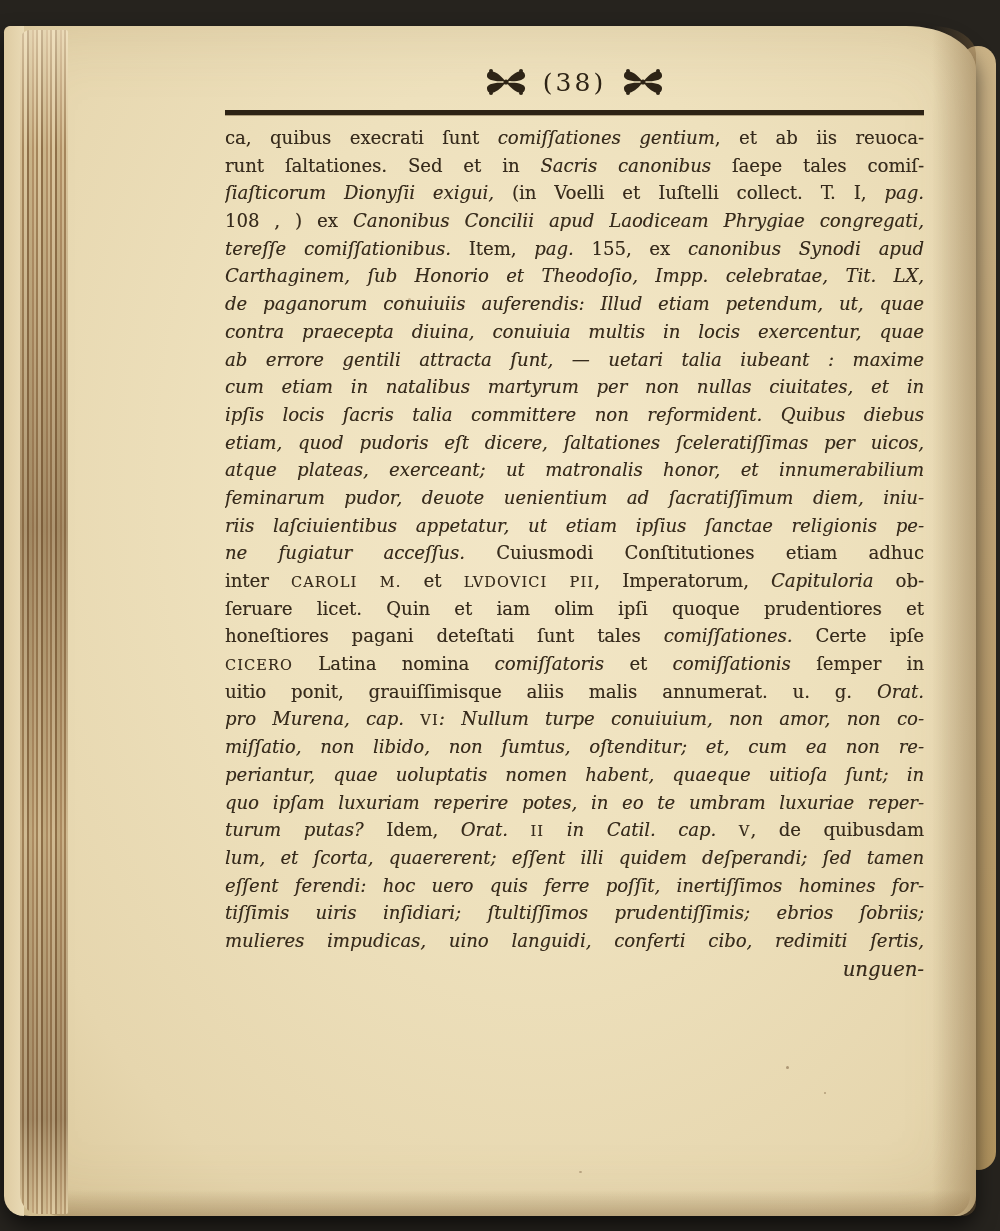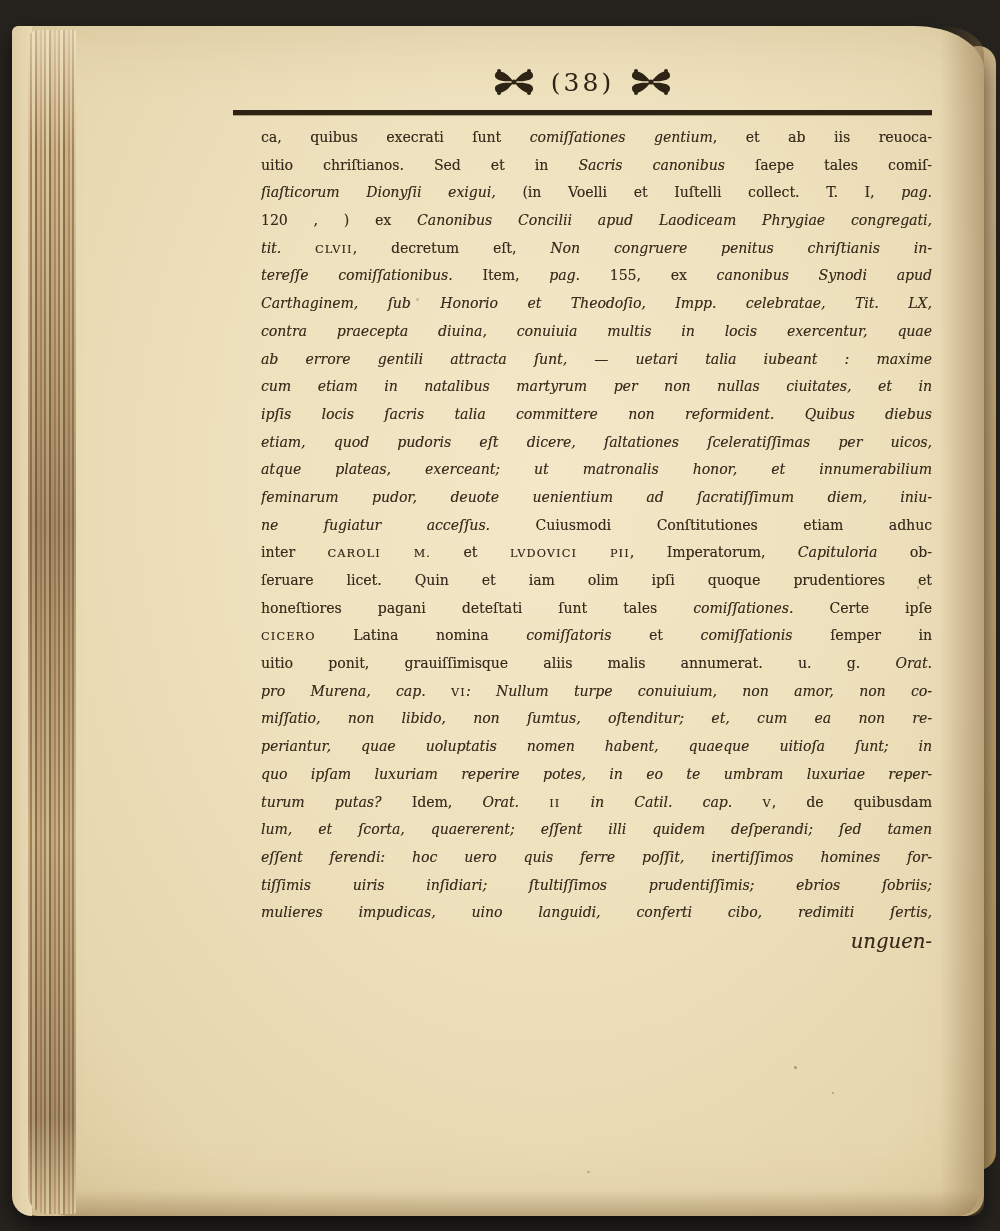--- a/index.html
+++ b/index.html
@@ -8,21 +8,21 @@
     background:#26231e;
     position:relative;overflow:hidden;
     font-family:"DejaVu Serif", serif;
   }
   .under-page{
     position:absolute;left:960px;top:46px;width:36px;height:1124px;
     background:linear-gradient(180deg,#cbb387 0%,#bfa375 40%,#b2945f 100%);
     border-radius:18px;
   }
   .book-page{
-    position:absolute;left:12px;top:26px;width:972px;height:1190px;
+    position:absolute;left:4px;top:26px;width:972px;height:1190px;
     background:
       radial-gradient(ellipse at 55% 38%, #f3e7c8 0%, #eee1bd 40%, #e6d6ae 78%, #d9c699 100%);
     border-radius:8px 70px 20px 26px / 8px 44px 20px 26px;
     box-shadow:0 10px 20px rgba(0,0,0,.6), inset 0 0 70px rgba(150,120,70,.22);
   }
   .book-page::after{ 
     content:"";position:absolute;right:0;top:0;bottom:0;width:44px;
     background:linear-gradient(270deg, rgba(130,100,60,.42), rgba(130,100,60,0));
     border-radius:0 70px 20px 0 / 0 44px 20px 0;
     pointer-events:none;
@@ -53,26 +53,25 @@
   .header-row{
     display:flex;align-items:center;justify-content:center;gap:16px;height:40px;
   }
   .pagenum{
     font-size:25px;letter-spacing:3px;color:#2e2416;
   }
   .fleuron{display:inline-block;line-height:0;}
   .rule{height:5px;background:#2d2315;margin-top:8px;box-shadow:0 1px 0 rgba(80,60,30,.4);}
   .text-block{margin-top:9px;}
   .line{
-    height:27.7px;line-height:27.7px;font-size:14px;
+    height:27.7px;line-height:27.7px;font-size:18px;
     text-align:justify;text-align-last:justify;
     overflow:hidden;white-space:nowrap;
     color:#352a1c;
     text-shadow:0.3px 0.3px 0.6px rgba(70,50,25,.45);
-    margin-left:28px;
   }
   .line{white-space:normal;}
   .seg-i{font-style:italic;}
   .seg-sc{font-size:0.8em;letter-spacing:1.2px;}
   .catchword-row{height:30px;line-height:30px;text-align:right;font-size:19.6px;}
   .catchword{font-style:italic;color:#352a1c;text-shadow:0.3px 0.3px 0.6px rgba(70,50,25,.45);}
   .speck{position:absolute;border-radius:50%;background:#7c6142;}
 </style>
 </head>
 <body>
@@ -115,33 +114,34 @@
               <circle cx="36" cy="26" r="2"></circle>
           </g>
         </svg>
       </span>
     </div>
 
     <div class="rule"></div>
 
     <div class="text-block">
         <div class="line"><span class="seg-r">ca, quibus execrati ſunt </span><span class="seg-i">comiſſationes gentium</span><span class="seg-r">, et ab iis reuoca-</span></div>
-        <div class="line"><span class="seg-r">uitio chriſtianos. Sed et in </span><span class="seg-i">Sacris canonibus</span><span class="seg-r"> ſaepe tales comiſ-</span></div>
+        <div class="line"><span class="seg-r">runt ſaltationes. Sed et in </span><span class="seg-i">Sacris canonibus</span><span class="seg-r"> ſaepe tales comiſ-</span></div>
         <div class="line"><span class="seg-i">ſiaſticorum Dionyſii exigui,</span><span class="seg-r"> (in Voelli et Iuſtelli collect. T. I, </span><span class="seg-i">pag.</span></div>
-        <div class="line"><span class="seg-r">120 , ) ex </span><span class="seg-i">Canonibus Concilii apud Laodiceam Phrygiae congregati,</span></div>
-        <div class="line"><span class="seg-i">tit. </span><span class="seg-sc">CLVII</span><span class="seg-r">, decretum eſt, </span><span class="seg-i">Non congruere penitus chriſtianis in-</span></div>
+        <div class="line"><span class="seg-r">108 , ) ex </span><span class="seg-i">Canonibus Concilii apud Laodiceam Phrygiae congregati,</span></div>
         <div class="line"><span class="seg-i">tereſſe comiſſationibus. </span><span class="seg-r">Item, </span><span class="seg-i">pag. </span><span class="seg-r">155, ex </span><span class="seg-i">canonibus Synodi apud</span></div>
         <div class="line"><span class="seg-i">Carthaginem, ſub Honorio et Theodoſio, Impp. celebratae, Tit. LX,</span></div>
+        <div class="line"><span class="seg-i">de paganorum conuiuiis auferendis: Illud etiam petendum, ut, quae</span></div>
         <div class="line"><span class="seg-i">contra praecepta diuina, conuiuia multis in locis exercentur, quae</span></div>
         <div class="line"><span class="seg-i">ab errore gentili attracta ſunt, — uetari talia iubeant : maxime</span></div>
         <div class="line"><span class="seg-i">cum etiam in natalibus martyrum per non nullas ciuitates, et in</span></div>
         <div class="line"><span class="seg-i">ipſis locis ſacris talia committere non reformident. Quibus diebus</span></div>
         <div class="line"><span class="seg-i">etiam, quod pudoris eſt dicere, ſaltationes ſceleratiſſimas per uicos,</span></div>
         <div class="line"><span class="seg-i">atque plateas, exerceant; ut matronalis honor, et innumerabilium</span></div>
         <div class="line"><span class="seg-i">feminarum pudor, deuote uenientium ad ſacratiſſimum diem, iniu-</span></div>
+        <div class="line"><span class="seg-i">riis laſciuientibus appetatur, ut etiam ipſius ſanctae religionis pe-</span></div>
         <div class="line"><span class="seg-i">ne fugiatur acceſſus. </span><span class="seg-r">Cuiusmodi Conſtitutiones etiam adhuc</span></div>
         <div class="line"><span class="seg-r">inter </span><span class="seg-sc">CAROLI M.</span><span class="seg-r"> et </span><span class="seg-sc">LVDOVICI PII</span><span class="seg-r">, Imperatorum, </span><span class="seg-i">Capituloria</span><span class="seg-r"> ob-</span></div>
         <div class="line"><span class="seg-r">ſeruare licet. Quin et iam olim ipſi quoque prudentiores et</span></div>
         <div class="line"><span class="seg-r">honeſtiores pagani deteſtati ſunt tales </span><span class="seg-i">comiſſationes. </span><span class="seg-r">Certe ipſe</span></div>
         <div class="line"><span class="seg-sc">CICERO</span><span class="seg-r"> Latina nomina </span><span class="seg-i">comiſſatoris</span><span class="seg-r"> et </span><span class="seg-i">comiſſationis</span><span class="seg-r"> ſemper in</span></div>
         <div class="line"><span class="seg-r">uitio ponit, grauiſſimisque aliis malis annumerat. u. g. </span><span class="seg-i">Orat.</span></div>
         <div class="line"><span class="seg-i">pro Murena, cap. </span><span class="seg-sc">VI</span><span class="seg-i">: Nullum turpe conuiuium, non amor, non co-</span></div>
         <div class="line"><span class="seg-i">miſſatio, non libido, non ſumtus, oſtenditur; et, cum ea non re-</span></div>
         <div class="line"><span class="seg-i">periantur, quae uoluptatis nomen habent, quaeque uitioſa ſunt; in</span></div>
         <div class="line"><span class="seg-i">quo ipſam luxuriam reperire potes, in eo te umbram luxuriae reper-</span></div>

